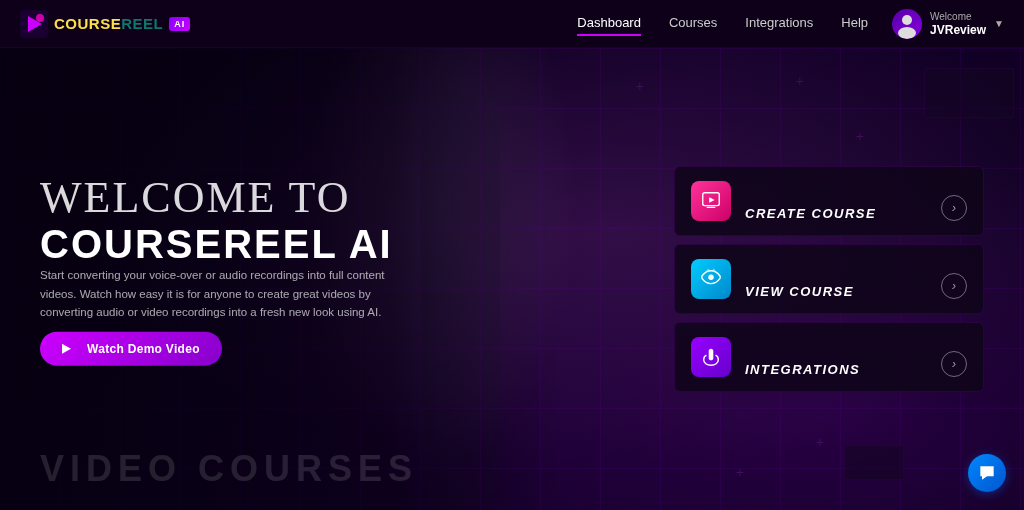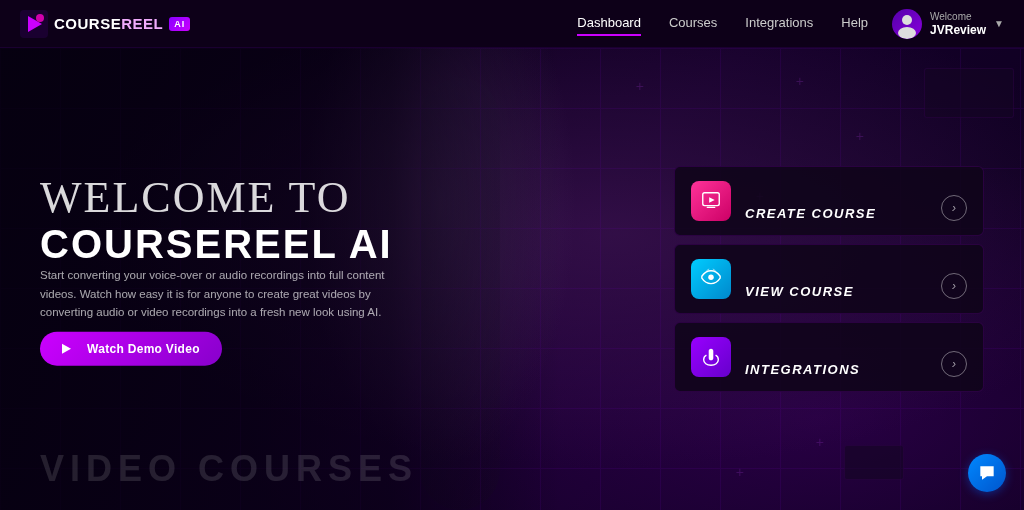--- a/index.html
+++ b/index.html
@@ -34,21 +34,21 @@
       width: 28px;
       height: 28px;
     }
     .logo-text {
       font-size: 15px;
       font-weight: 700;
       color: #fff;
       letter-spacing: 0.5px;
     }
     .logo-text span {
-      color: #ffffff;
+      color: #fde047;
     }
     .logo-ai-badge {
       background: linear-gradient(135deg, #8800ff, #cc00ff);
       color: #fff;
       font-size: 9px;
       font-weight: 700;
       padding: 2px 5px;
       border-radius: 3px;
       letter-spacing: 1px;
     }
@@ -330,21 +330,21 @@
 
 <nav class="navbar">
   <div class="logo">
 
     <svg class="logo-icon" viewBox="0 0 28 28">
       <rect width="28" height="28" rx="4" fill="#1a0030"></rect>
       <polygon points="8,6 8,22 22,14" fill="#cc00ff"></polygon>
       <circle cx="20" cy="8" r="4" fill="#ff00cc" opacity="0.8"></circle>
     </svg>
     <span class="logo-text">
-      <span>COURSE</span><span style="color:#f0abfc;">REEL</span>
+      <span>COURSE</span><span style="color:#0f766e;">REEL</span>
     </span>
     <span class="logo-ai-badge">AI</span>
   </div>
 
   <div class="nav-links">
     <a class="nav-link active">Dashboard</a>
     <a class="nav-link">Courses</a>
     <a class="nav-link">Integrations</a>
     <a class="nav-link">Help</a>
   </div>

